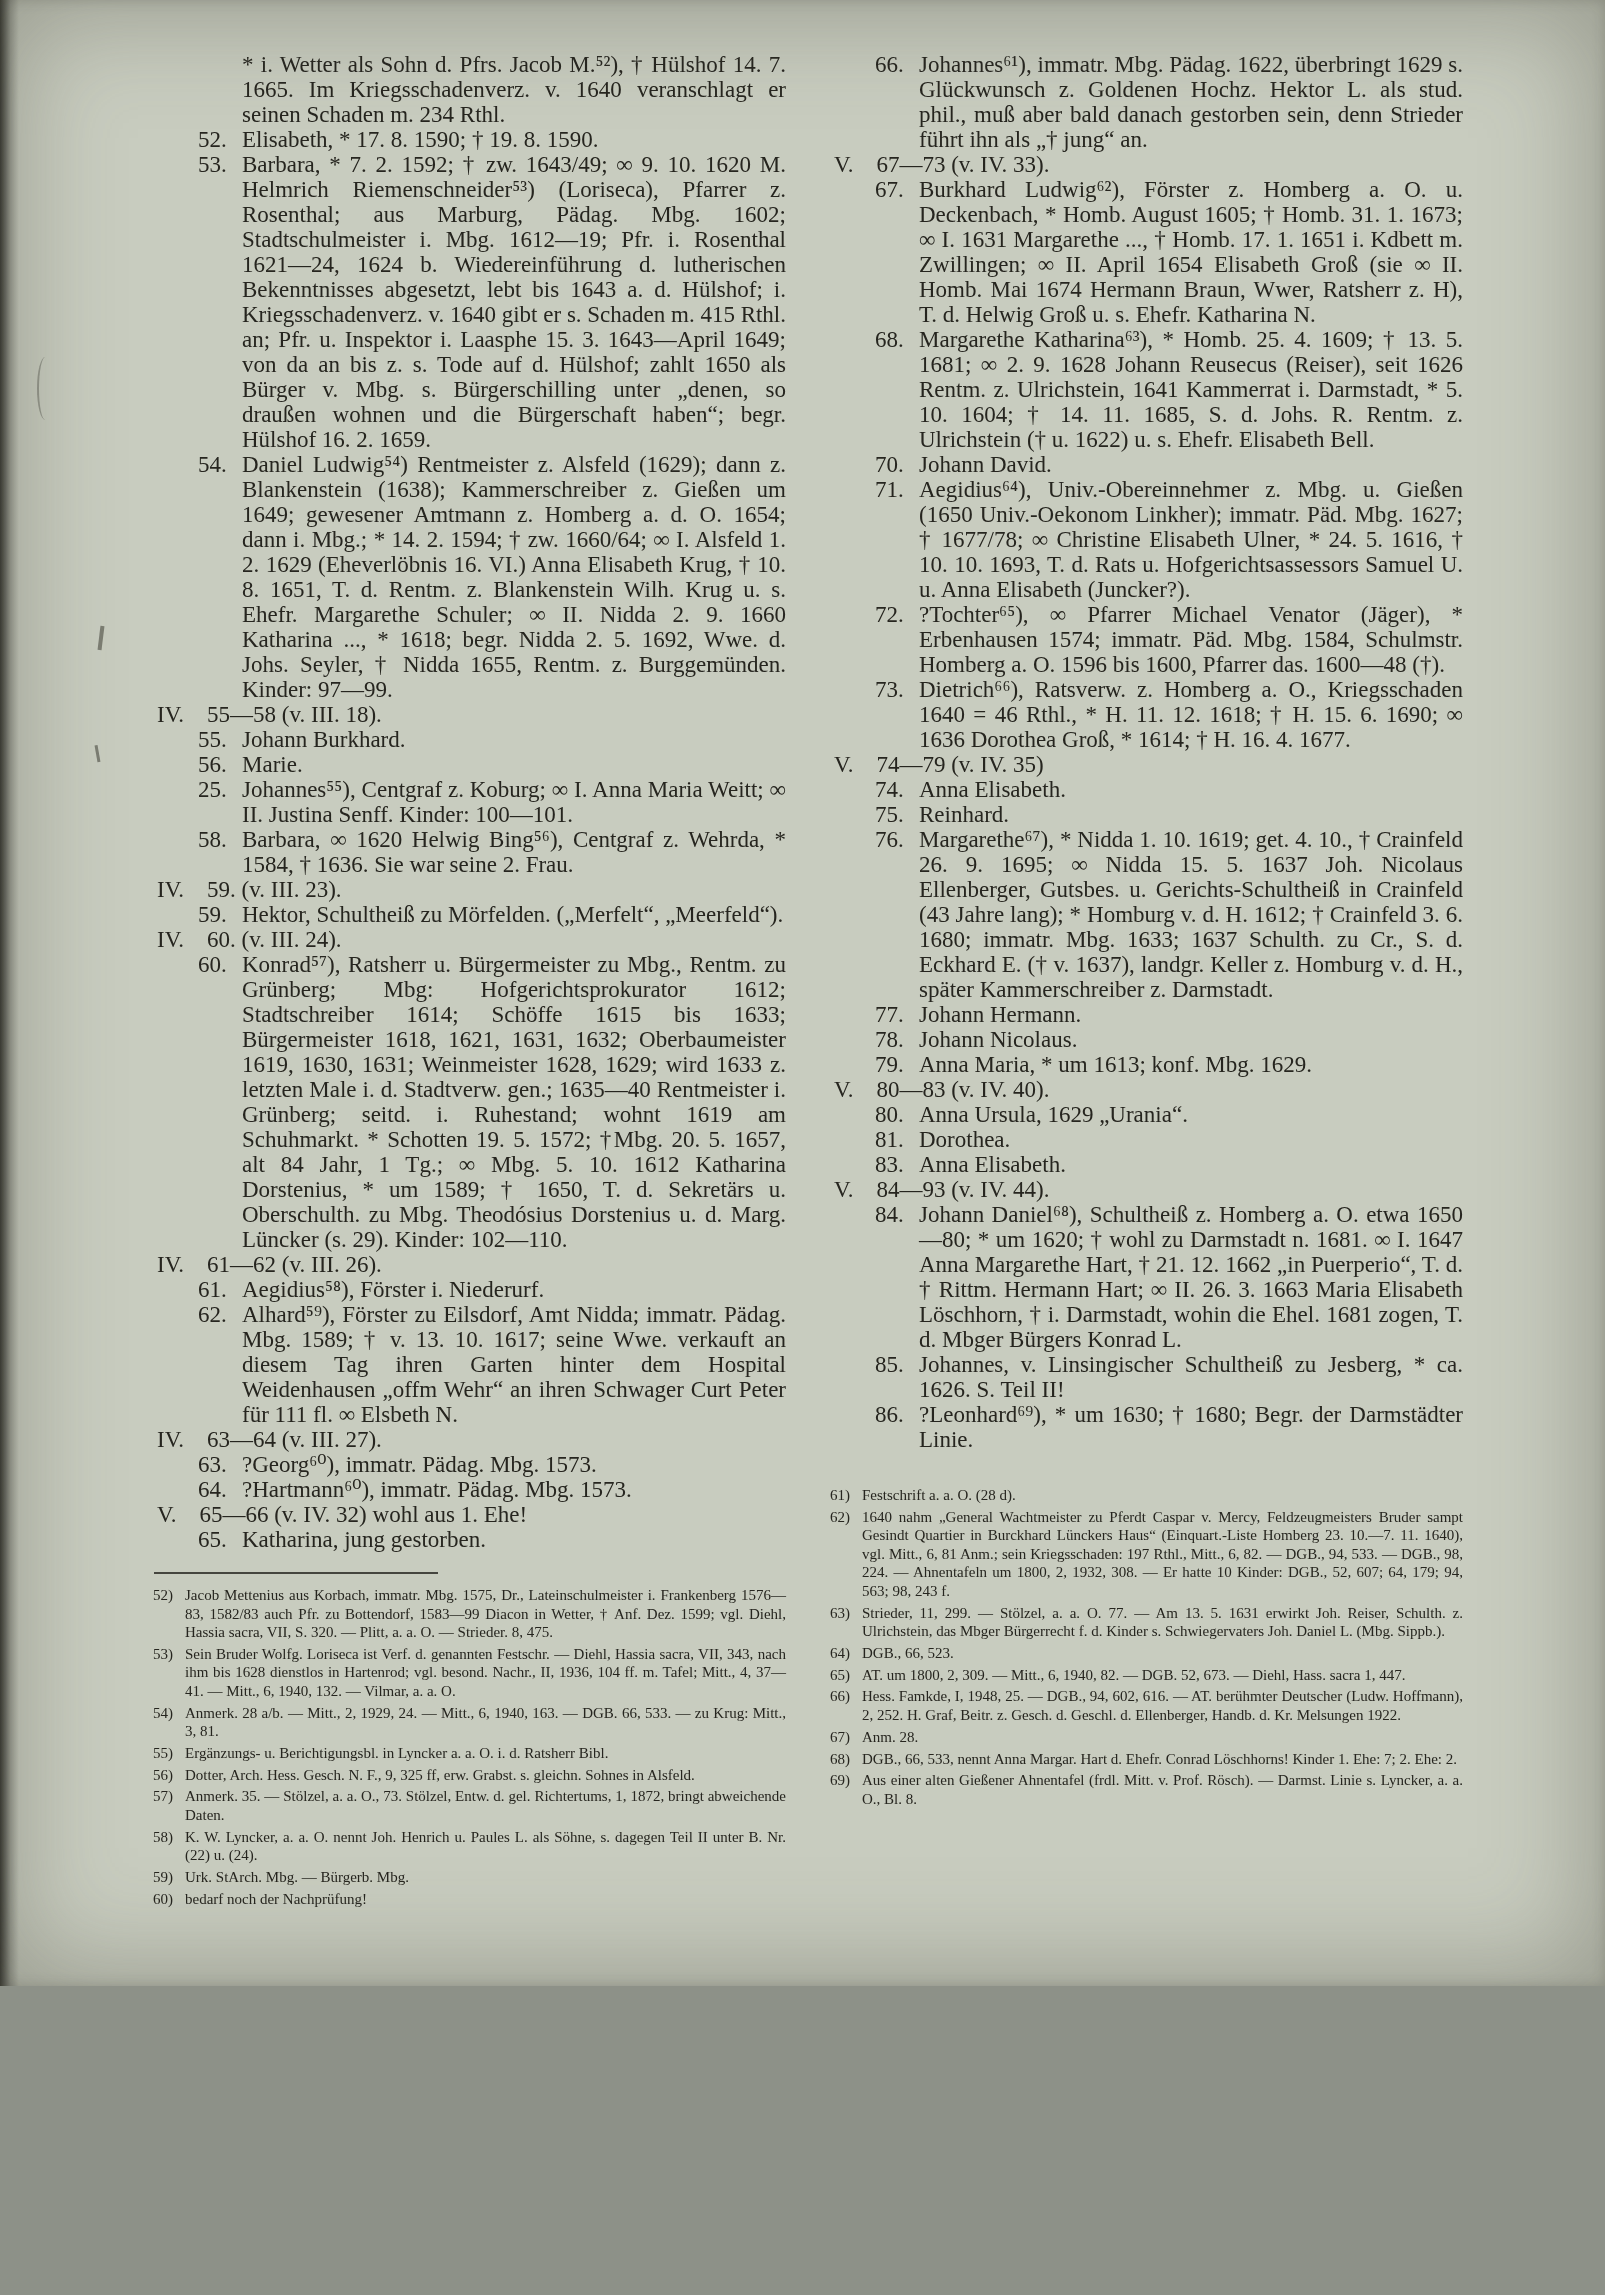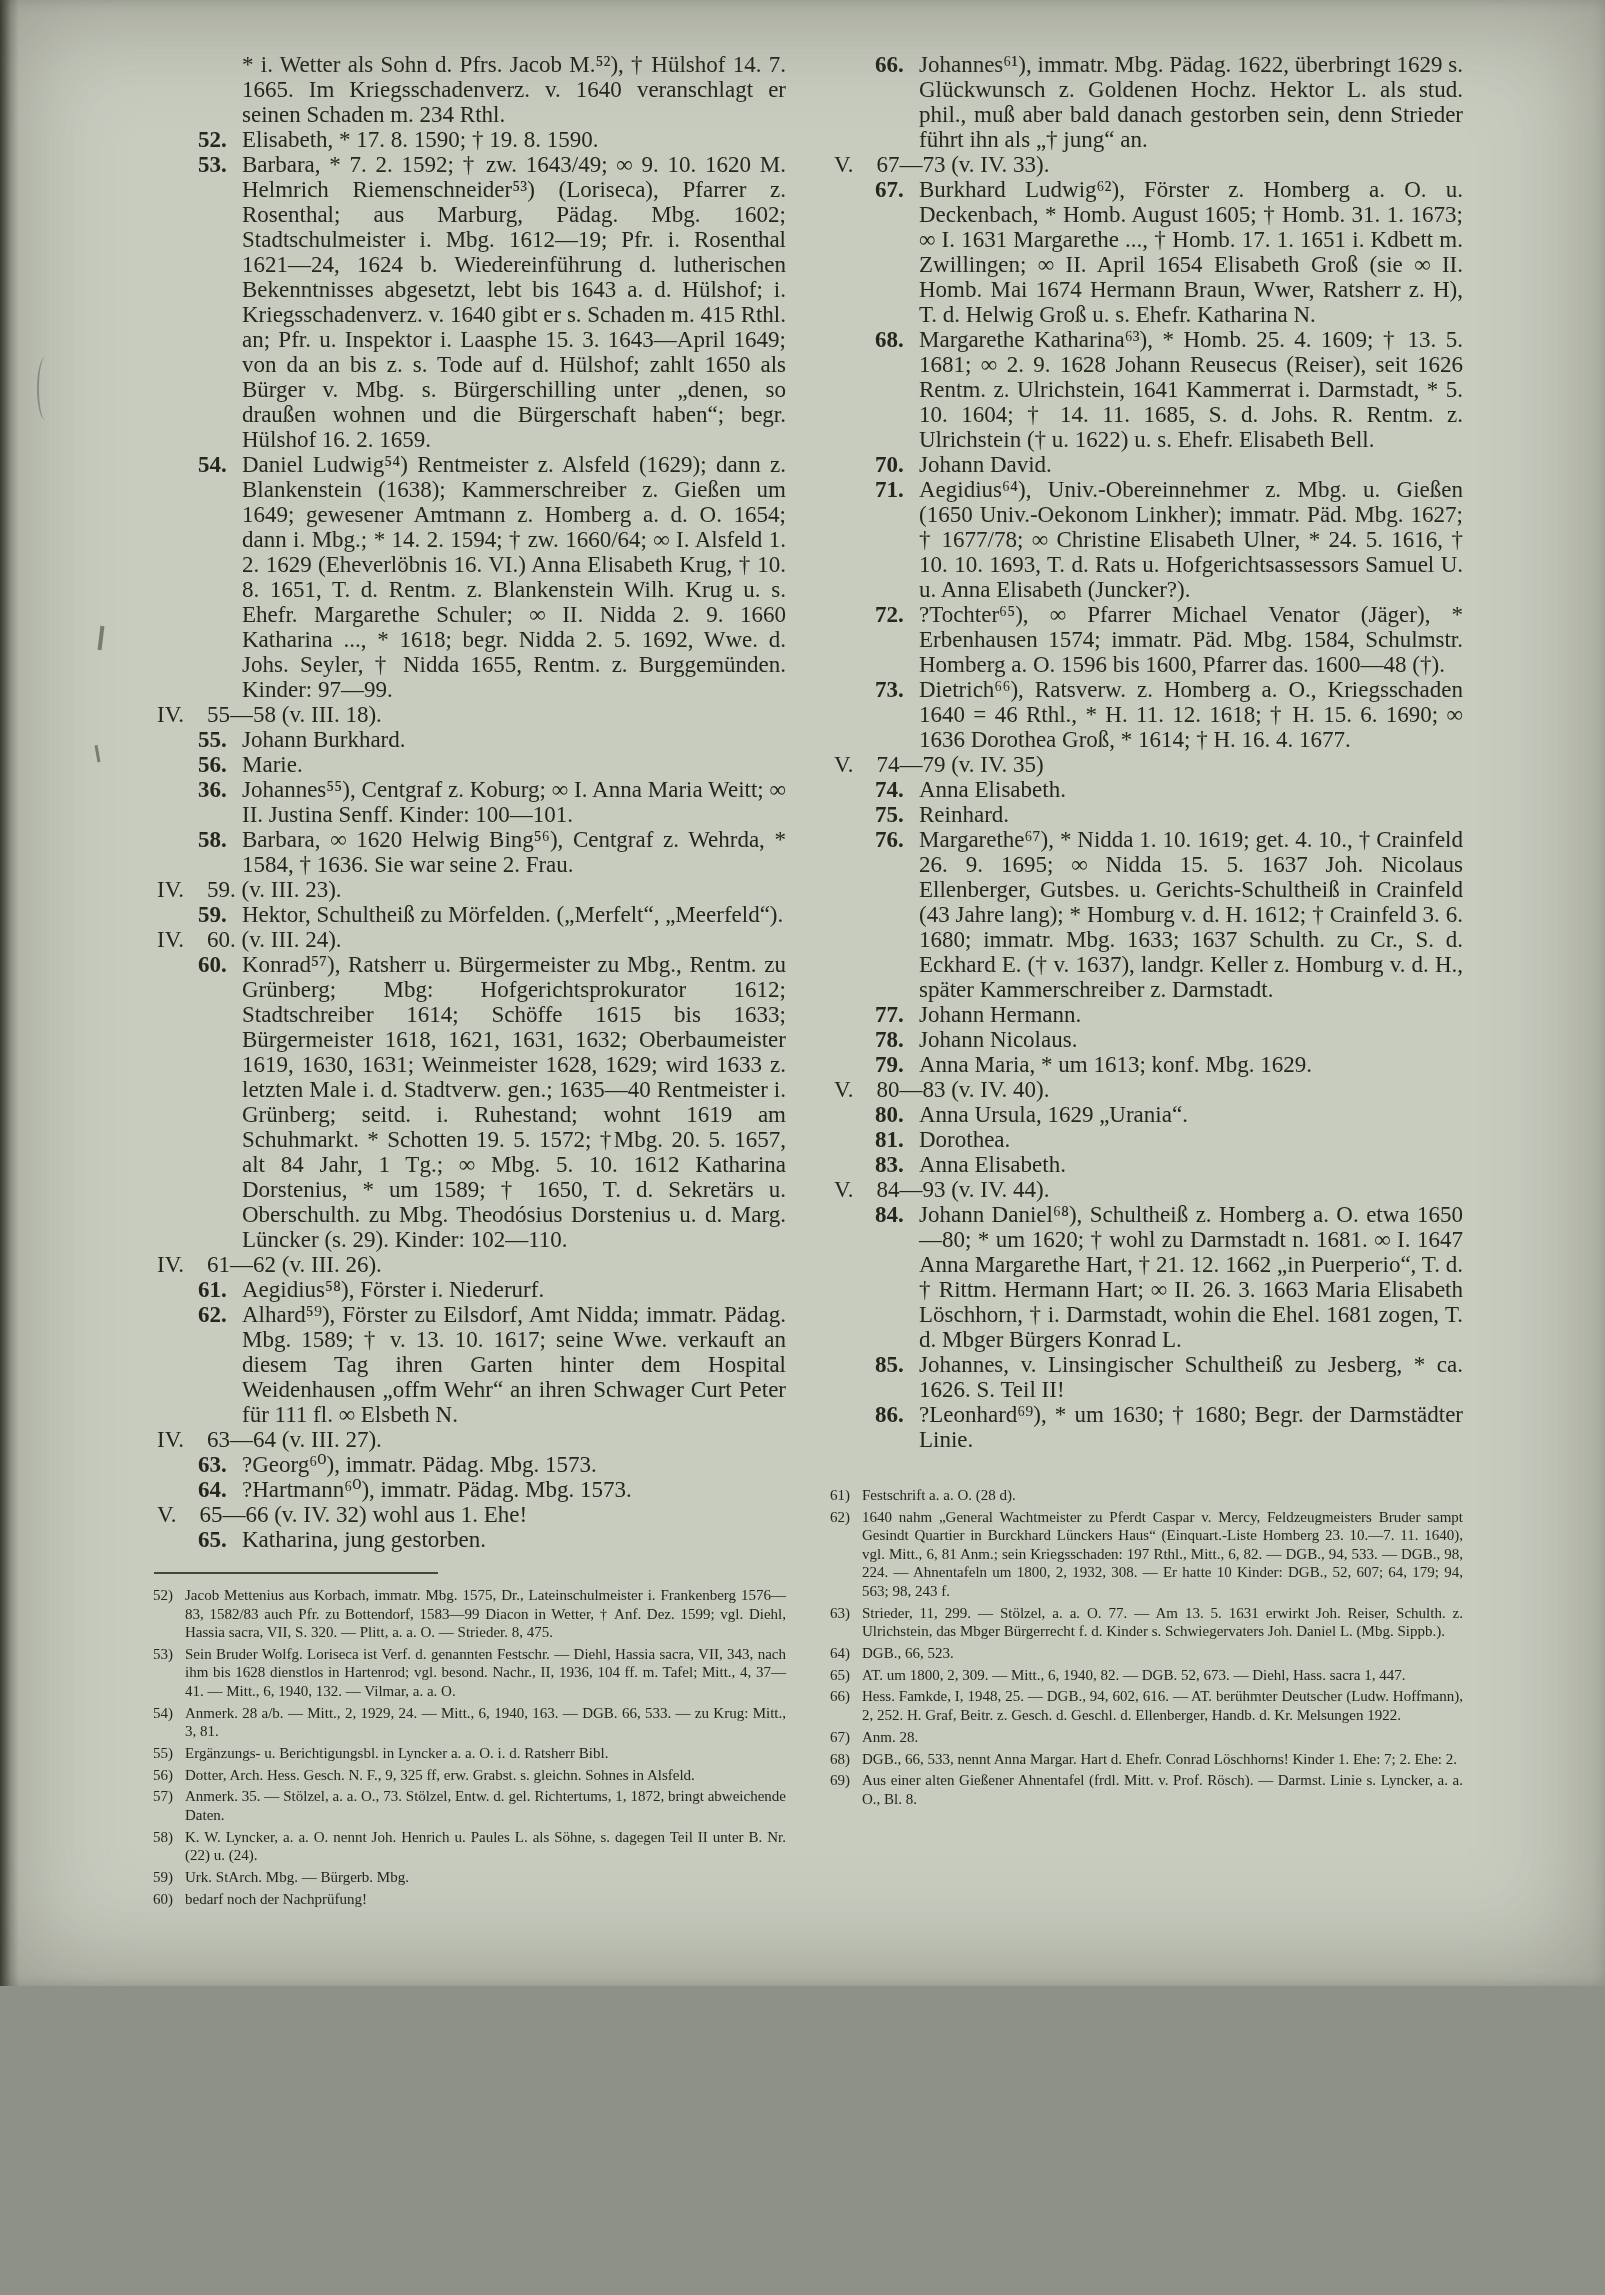--- a/index.html
+++ b/index.html
@@ -47,21 +47,20 @@
     hyphens: auto;
     -webkit-hyphens: auto;
   }
   p.cont    { padding-left: 89px; }
   p.entry   { padding-left: 89px; text-indent: -44px; }
   p.section { padding-left: 89px; text-indent: -85px; }
   .num {
     display: inline-block;
     width: 44px;
     text-indent: 0;
-    font-weight: bold;
   }
 
   .fn-rule {
     width: 284px;
     border-top: 2px solid #45453e;
     margin: 20px 0 12px 1.3px;
     height: 0;
   }
   .col-right .footnotes { margin-top: 34px; }
   .footnotes p {
@@ -123,21 +122,21 @@
 
   <div class="col col-left">
     <div class="main">
         <p class="cont">* i. Wetter als Sohn d. Pfrs. Jacob M.⁵²), † Hülshof 14. 7. 1665. Im Kriegsschadenverz. v. 1640 veranschlagt er seinen Schaden m. 234 Rthl.</p>
         <p class="entry"><span class="num">52.</span><span>Elisabeth, * 17. 8. 1590; † 19. 8. 1590.</span></p>
         <p class="entry"><span class="num">53.</span><span>Barbara, * 7. 2. 1592; † zw. 1643/49; ∞ 9. 10. 1620 M. Helmrich Riemenschneider⁵³) (Loriseca), Pfarrer z. Rosenthal; aus Marburg, Pädag. Mbg. 1602; Stadtschulmeister i. Mbg. 1612—19; Pfr. i. Rosenthal 1621—24, 1624 b. Wiedereinführung d. lutherischen Bekenntnisses abgesetzt, lebt bis 1643 a. d. Hülshof; i. Kriegsschadenverz. v. 1640 gibt er s. Schaden m. 415 Rthl. an; Pfr. u. Inspektor i. Laasphe 15. 3. 1643—April 1649; von da an bis z. s. Tode auf d. Hülshof; zahlt 1650 als Bürger v. Mbg. s. Bürgerschilling unter „denen, so draußen wohnen und die Bürgerschaft haben“; begr. Hülshof 16. 2. 1659.</span></p>
         <p class="entry"><span class="num">54.</span><span>Daniel Ludwig⁵⁴) Rentmeister z. Alsfeld (1629); dann z. Blankenstein (1638); Kammerschreiber z. Gießen um 1649; gewesener Amtmann z. Homberg a. d. O. 1654; dann i. Mbg.; * 14. 2. 1594; † zw. 1660/64; ∞ I. Alsfeld 1. 2. 1629 (Eheverlöbnis 16. VI.) Anna Elisabeth Krug, † 10. 8. 1651, T. d. Rentm. z. Blankenstein Wilh. Krug u. s. Ehefr. Margarethe Schuler; ∞ II. Nidda 2. 9. 1660 Katharina ..., * 1618; begr. Nidda 2. 5. 1692, Wwe. d. Johs. Seyler, † Nidda 1655, Rentm. z. Burggemünden. Kinder: 97—99.</span></p>
         <p class="section">IV. 55—58 (v. III. 18).</p>
         <p class="entry"><span class="num">55.</span><span>Johann Burkhard.</span></p>
         <p class="entry"><span class="num">56.</span><span>Marie.</span></p>
-        <p class="entry"><span class="num">36.</span><span>Johannes⁵⁵), Centgraf z. Koburg; ∞ I. Anna Maria Weitt; ∞ II. Justina Senff. Kinder: 100—101.</span></p>
+        <p class="entry"><span class="num">25.</span><span>Johannes⁵⁵), Centgraf z. Koburg; ∞ I. Anna Maria Weitt; ∞ II. Justina Senff. Kinder: 100—101.</span></p>
         <p class="entry"><span class="num">58.</span><span>Barbara, ∞ 1620 Helwig Bing⁵⁶), Centgraf z. Wehrda, * 1584, † 1636. Sie war seine 2. Frau.</span></p>
         <p class="section">IV. 59. (v. III. 23).</p>
         <p class="entry"><span class="num">59.</span><span>Hektor, Schultheiß zu Mörfelden. („Merfelt“, „Meerfeld“).</span></p>
         <p class="section">IV. 60. (v. III. 24).</p>
         <p class="entry"><span class="num">60.</span><span>Konrad⁵⁷), Ratsherr u. Bürgermeister zu Mbg., Rentm. zu Grünberg; Mbg: Hofgerichtsprokurator 1612; Stadtschreiber 1614; Schöffe 1615 bis 1633; Bürgermeister 1618, 1621, 1631, 1632; Oberbaumeister 1619, 1630, 1631; Weinmeister 1628, 1629; wird 1633 z. letzten Male i. d. Stadtverw. gen.; 1635—40 Rentmeister i. Grünberg; seitd. i. Ruhestand; wohnt 1619 am Schuhmarkt. * Schotten 19. 5. 1572; †Mbg. 20. 5. 1657, alt 84 Jahr, 1 Tg.; ∞ Mbg. 5. 10. 1612 Katharina Dorstenius, * um 1589; † 1650, T. d. Sekretärs u. Oberschulth. zu Mbg. Theodósius Dorstenius u. d. Marg. Lüncker (s. 29). Kinder: 102—110.</span></p>
         <p class="section">IV. 61—62 (v. III. 26).</p>
         <p class="entry"><span class="num">61.</span><span>Aegidius⁵⁸), Förster i. Niederurf.</span></p>
         <p class="entry"><span class="num">62.</span><span>Alhard⁵⁹), Förster zu Eilsdorf, Amt Nidda; immatr. Pädag. Mbg. 1589; † v. 13. 10. 1617; seine Wwe. verkauft an diesem Tag ihren Garten hinter dem Hospital Weidenhausen „offm Wehr“ an ihren Schwager Curt Peter für 111 fl. ∞ Elsbeth N.</span></p>
         <p class="section">IV. 63—64 (v. III. 27).</p>
         <p class="entry"><span class="num">63.</span><span>?Georg⁶⁰), immatr. Pädag. Mbg. 1573.</span></p>

